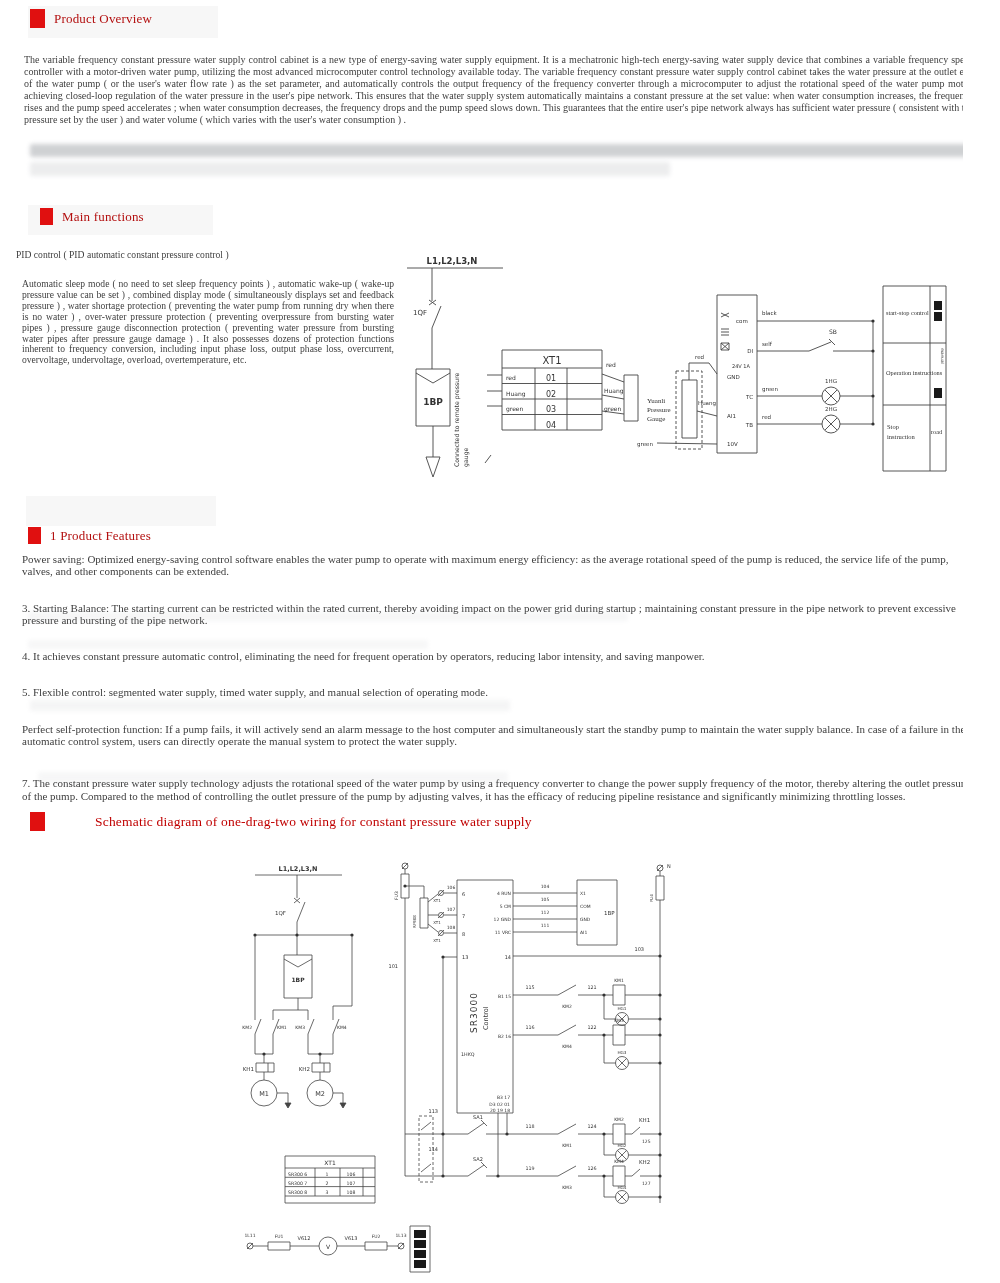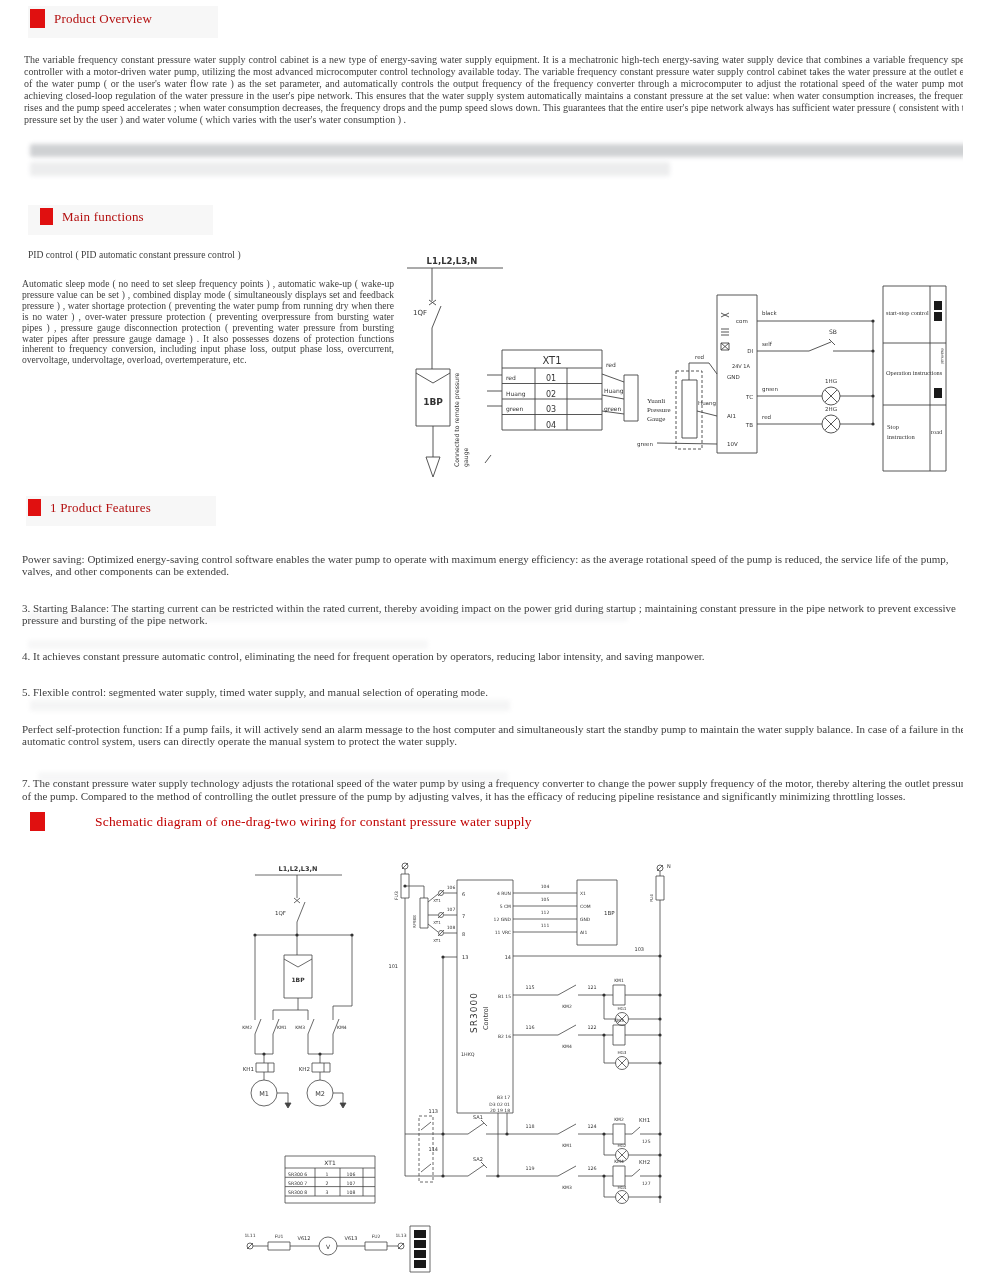--- a/index.html
+++ b/index.html
@@ -34,21 +34,21 @@
 
   <div class="smudge" style="left:30px;top:144px;width:945px;height:13px;opacity:.42;"></div>
   <div class="smudge" style="left:30px;top:162px;width:640px;height:14px;opacity:.16;"></div>
 
   <div class="hdr-bg" style="left:28px;top:205px;width:185px;height:30px;"></div>
   <div class="sec-header" style="left:40px;top:208px;">
     <span class="sq" style="width:13px;height:17px;"></span>
     <span class="hl">Main functions</span>
   </div>
 
-  <div class="para small" style="left:28px;top:250px;width:380px;">PID control ( PID automatic constant pressure control )</div>
+  <div class="para small" style="left:16px;top:250px;width:380px;">PID control ( PID automatic constant pressure control )</div>
   <div class="para small" style="left:22px;top:279px;width:372px;">Automatic sleep mode ( no need to set sleep frequency points ) , automatic wake-up ( wake-up pressure value can be set ) , combined display mode ( simultaneously displays set and feedback pressure ) , water shortage protection ( preventing the water pump from running dry when there is no water ) , over-water pressure protection ( preventing overpressure from bursting water pipes ) , pressure gauge disconnection protection ( preventing water pressure from bursting water pipes after pressure gauge damage ) . It also possesses dozens of protection functions inherent to frequency conversion, including input phase loss, output phase loss, overcurrent, overvoltage, undervoltage, overload, overtemperature, etc.</div>
 
   <svg style="position:absolute;left:395px;top:253px;" width="555" height="235" viewBox="0 0 555 235">
     <g stroke="#444" stroke-width="0.9" fill="none">
       <line x1="12" y1="15" x2="108" y2="15"></line>
       <line x1="37" y1="15" x2="37" y2="48"></line>
       <line x1="34" y1="47" x2="41" y2="52"></line>
         <line x1="41" y1="47" x2="34" y2="52"></line>
       <line x1="37" y1="75" x2="46" y2="53"></line>
       <line x1="37" y1="75" x2="37" y2="116"></line>
@@ -159,21 +159,21 @@
       <text x="491" y="62" font-size="6.3" class="ser">start-stop control</text>
       <text x="491" y="122" font-size="6.3" class="ser">Operation instructions</text>
       <text x="492" y="176" font-size="6.5" class="ser">Stop</text>
       <text x="492" y="186" font-size="6.5" class="ser">instruction</text>
       <text transform="translate(546,95) rotate(90)" font-size="4.2">manual</text>
       <text x="536" y="181" font-size="6.3" class="ser">road</text>
     </g>
   </svg>
 
   <div class="hdr-bg" style="left:26px;top:496px;width:190px;height:30px;"></div>
-  <div class="sec-header" style="left:28px;top:499px;align-items:center;">
+  <div class="sec-header" style="left:28px;top:527px;align-items:center;">
     <span class="sq" style="width:13px;height:17px;"></span>
     <span class="hl">1 Product Features</span>
   </div>
 
   <div class="features">
     <p>Power saving: Optimized energy-saving control software enables the water pump to operate with maximum energy efficiency: as the average rotational speed of the pump is reduced, the service life of the pump, valves, and other components can be extended.</p>
     <p class="gap">3. Starting Balance: The starting current can be restricted within the rated current, thereby avoiding impact on the power grid during startup ; maintaining constant pressure in the pipe network to prevent excessive pressure and bursting of the pipe network.</p>
     <p class="gap">4. It achieves constant pressure automatic control, eliminating the need for frequent operation by operators, reducing labor intensity, and saving manpower.</p>
     <p class="gap">5. Flexible control: segmented water supply, timed water supply, and manual selection of operating mode.</p>
     <p class="gap">Perfect self-protection function: If a pump fails, it will actively send an alarm message to the host computer and simultaneously start the standby pump to maintain the water supply balance. In case of a failure in the automatic control system, users can directly operate the manual system to protect the water supply.</p>

